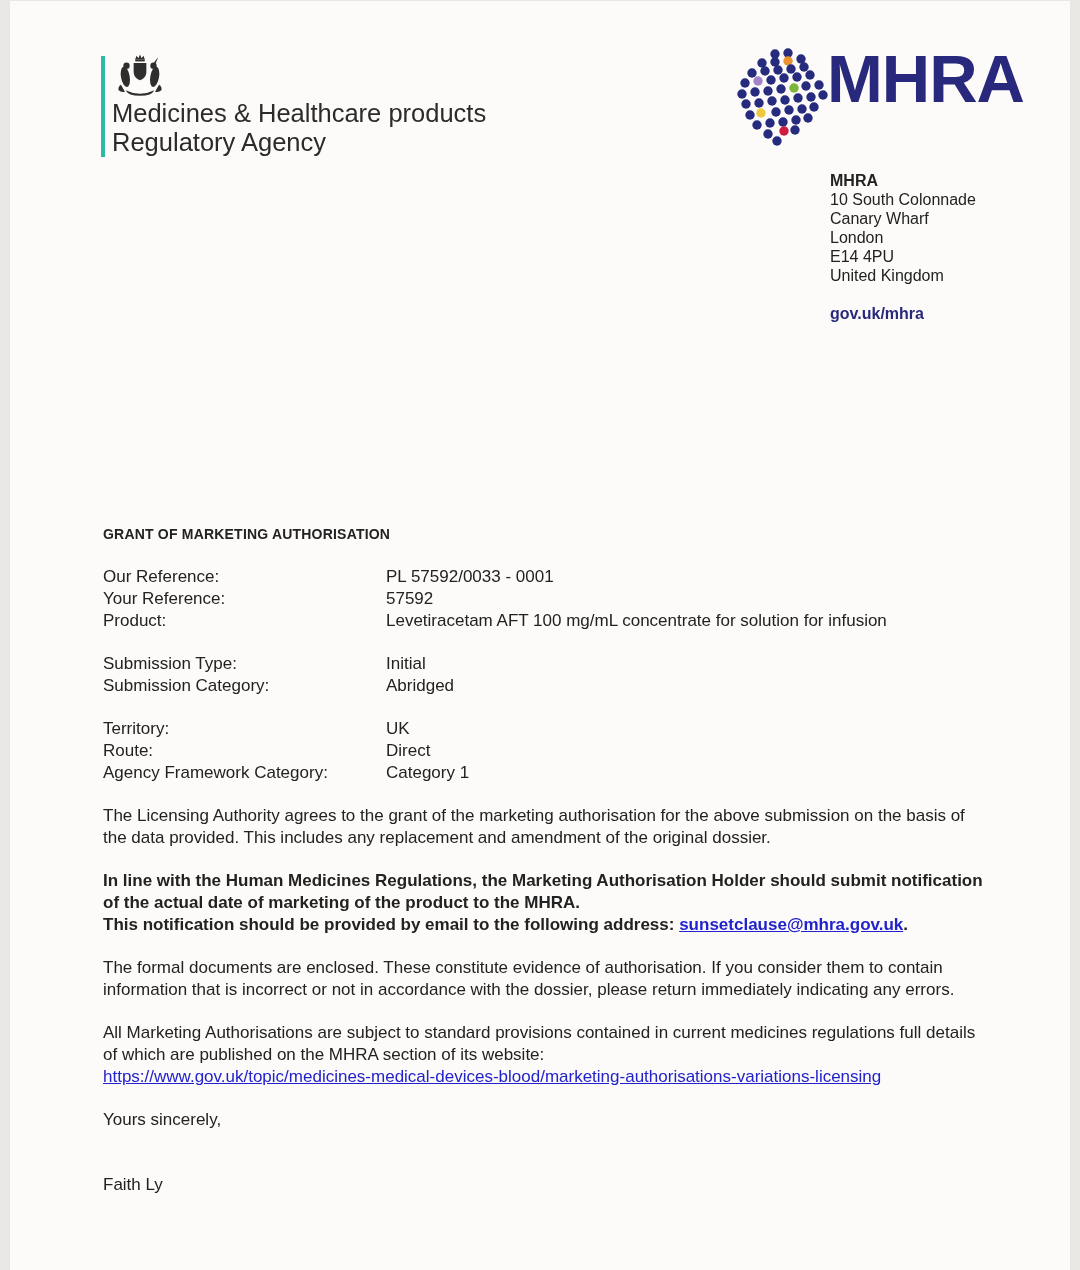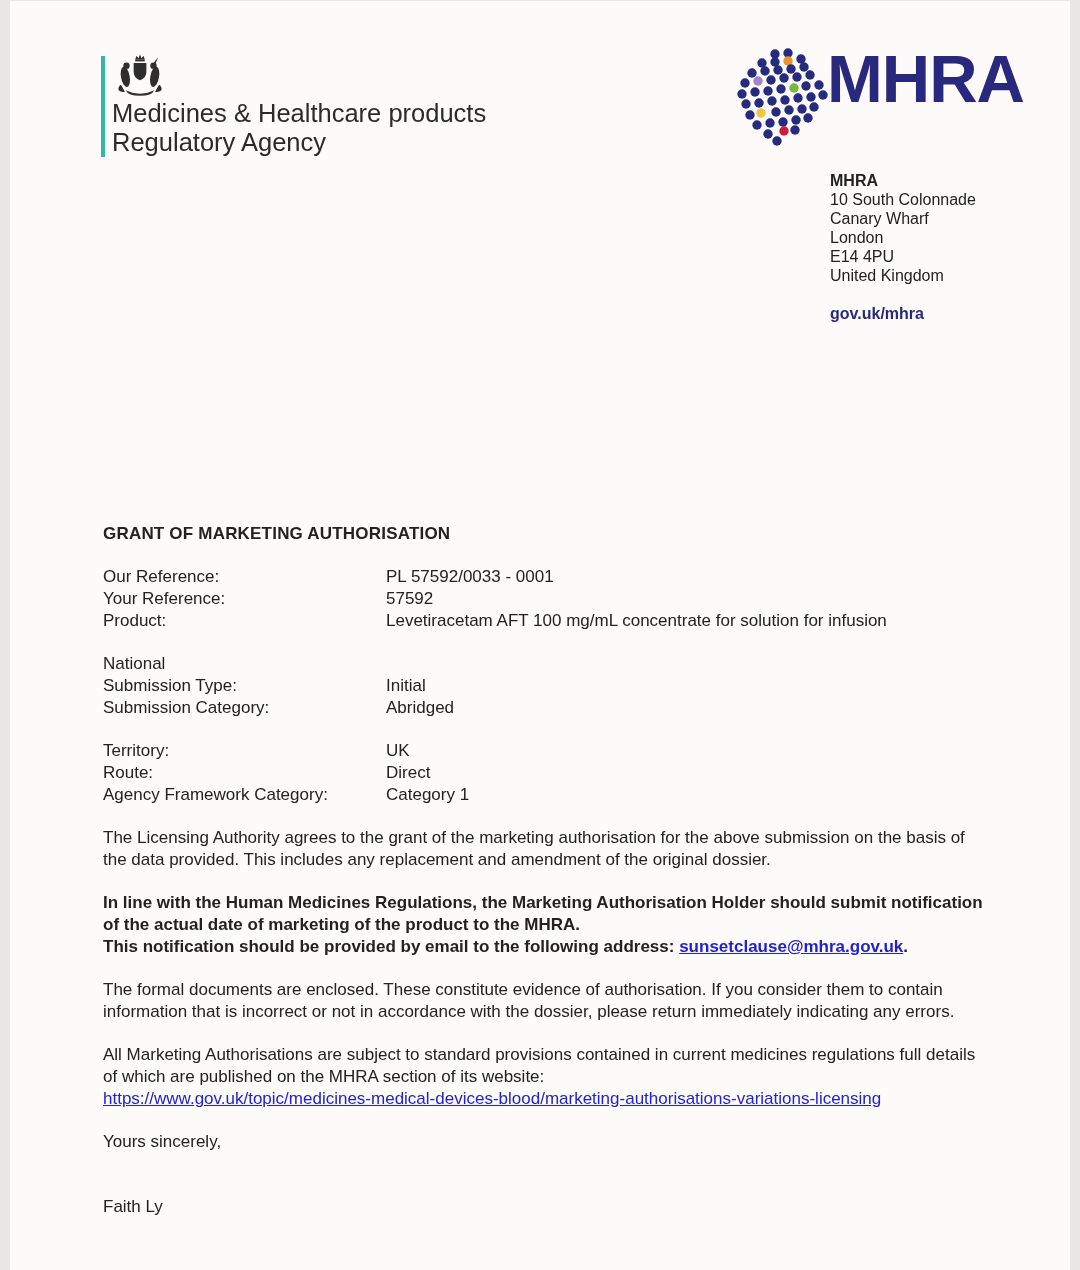--- a/index.html
+++ b/index.html
@@ -29,21 +29,21 @@
 
   
   .address { position:absolute; left:820px; top:170px; font-size:16px; line-height:19px; }
   .addr-name { font-weight:bold; }
   .addr-lines { white-space:pre-line; }
   .addr-site { display:inline-block; margin-top:19px; font-weight:bold;
     color:var(--wordmark,#28287d); text-decoration:none;text-align:center; }
 
   
   .letter { position:absolute; left:93px; top:522px; width:900px; font-size:17px; line-height:22px; }
-  .letter h1 { margin:0; font-size:17px; line-height:22px; font-weight:bold; letter-spacing:0.2px; }
+  .letter h1 { margin:0; font-size:14px; line-height:22px; font-weight:bold; letter-spacing:0.2px; }
   .ref-group { margin-top:21px; }
   .ref-row { display:flex;align-items:center; }
   .ref-label { width:283px; flex:0 0 283px; }
   .ref-value { flex:1; }
   .para { margin:21px 0 0 0; white-space:pre-line; }
   .para.bold { font-weight:bold; }
   a.doc-link { color:var(--link,#2222cc); text-decoration:underline; }
   a.doc-link.bold { font-weight:bold; }
   .signature { margin-top:43px; }
 </style>
@@ -153,21 +153,20 @@
           <span class="ref-value">57592</span>
         </div>
       <div class="ref-row">
           <span class="ref-label">Product:</span>
           <span class="ref-value">Levetiracetam AFT 100 mg/mL concentrate for solution for infusion</span>
         </div>
     </div>
 
     <div class="ref-group">
       <div class="ref-row">
-          <span class="ref-value">National</span>
         </div>
       <div class="ref-row">
           <span class="ref-label">Submission Type:</span>
           <span class="ref-value">Initial</span>
         </div>
       <div class="ref-row">
           <span class="ref-label">Submission Category:</span>
           <span class="ref-value">Abridged</span>
         </div>
     </div>

